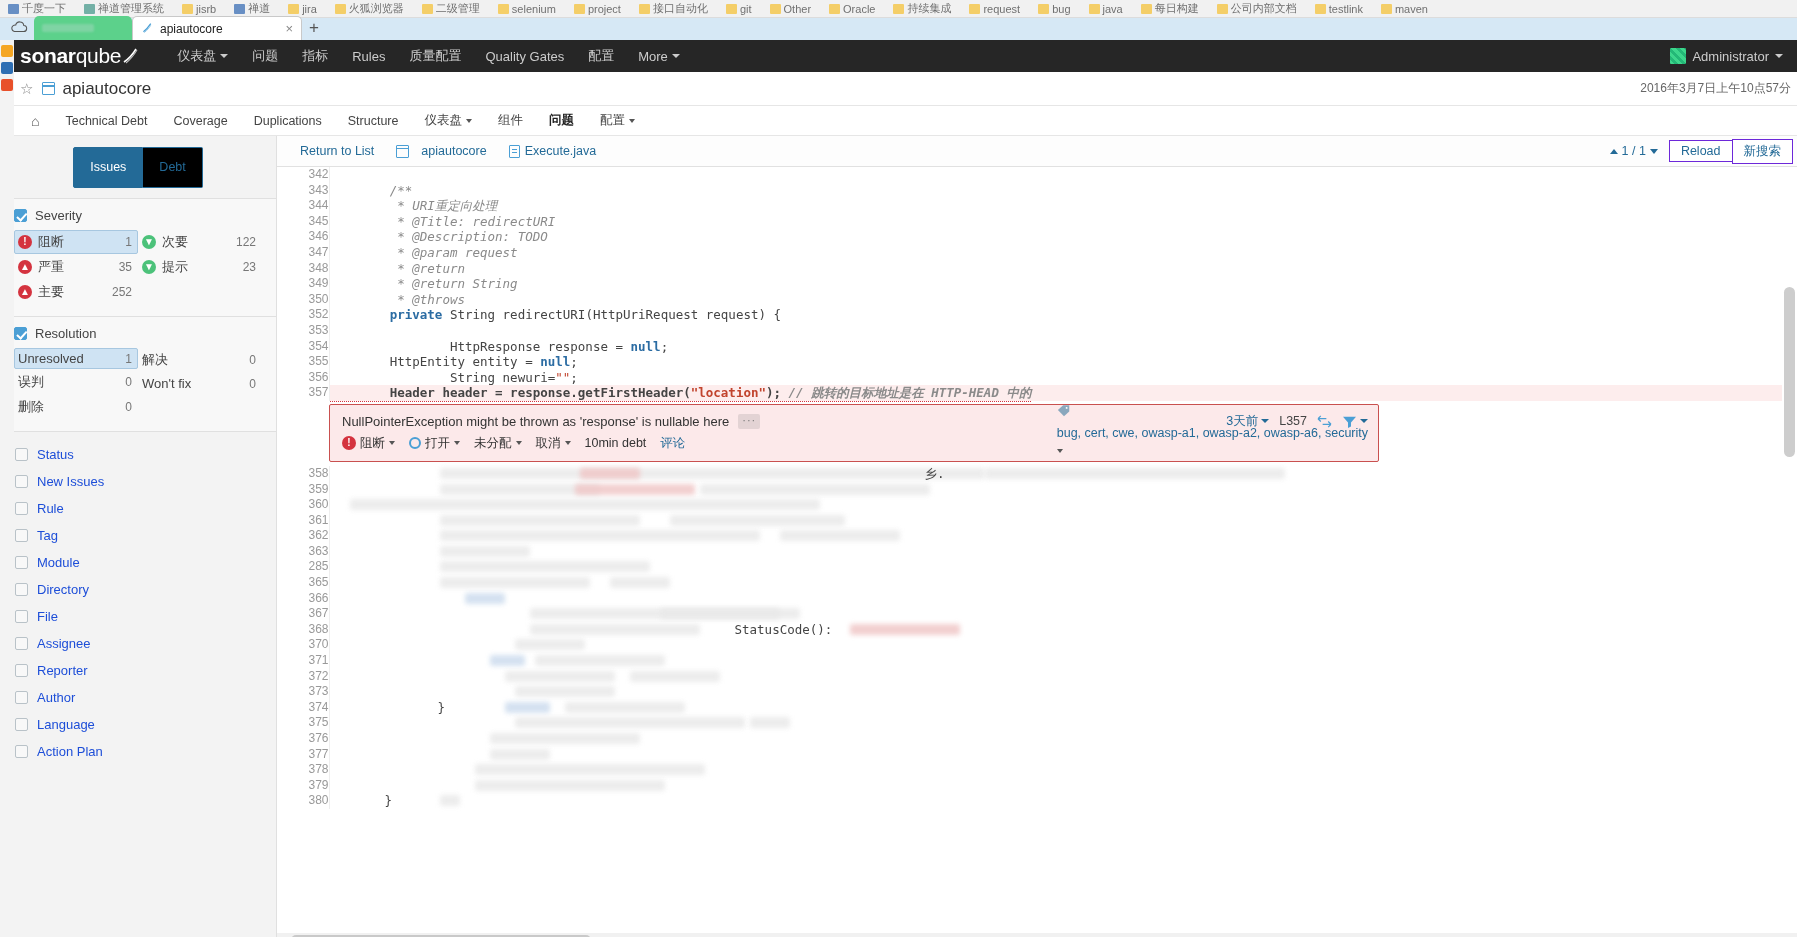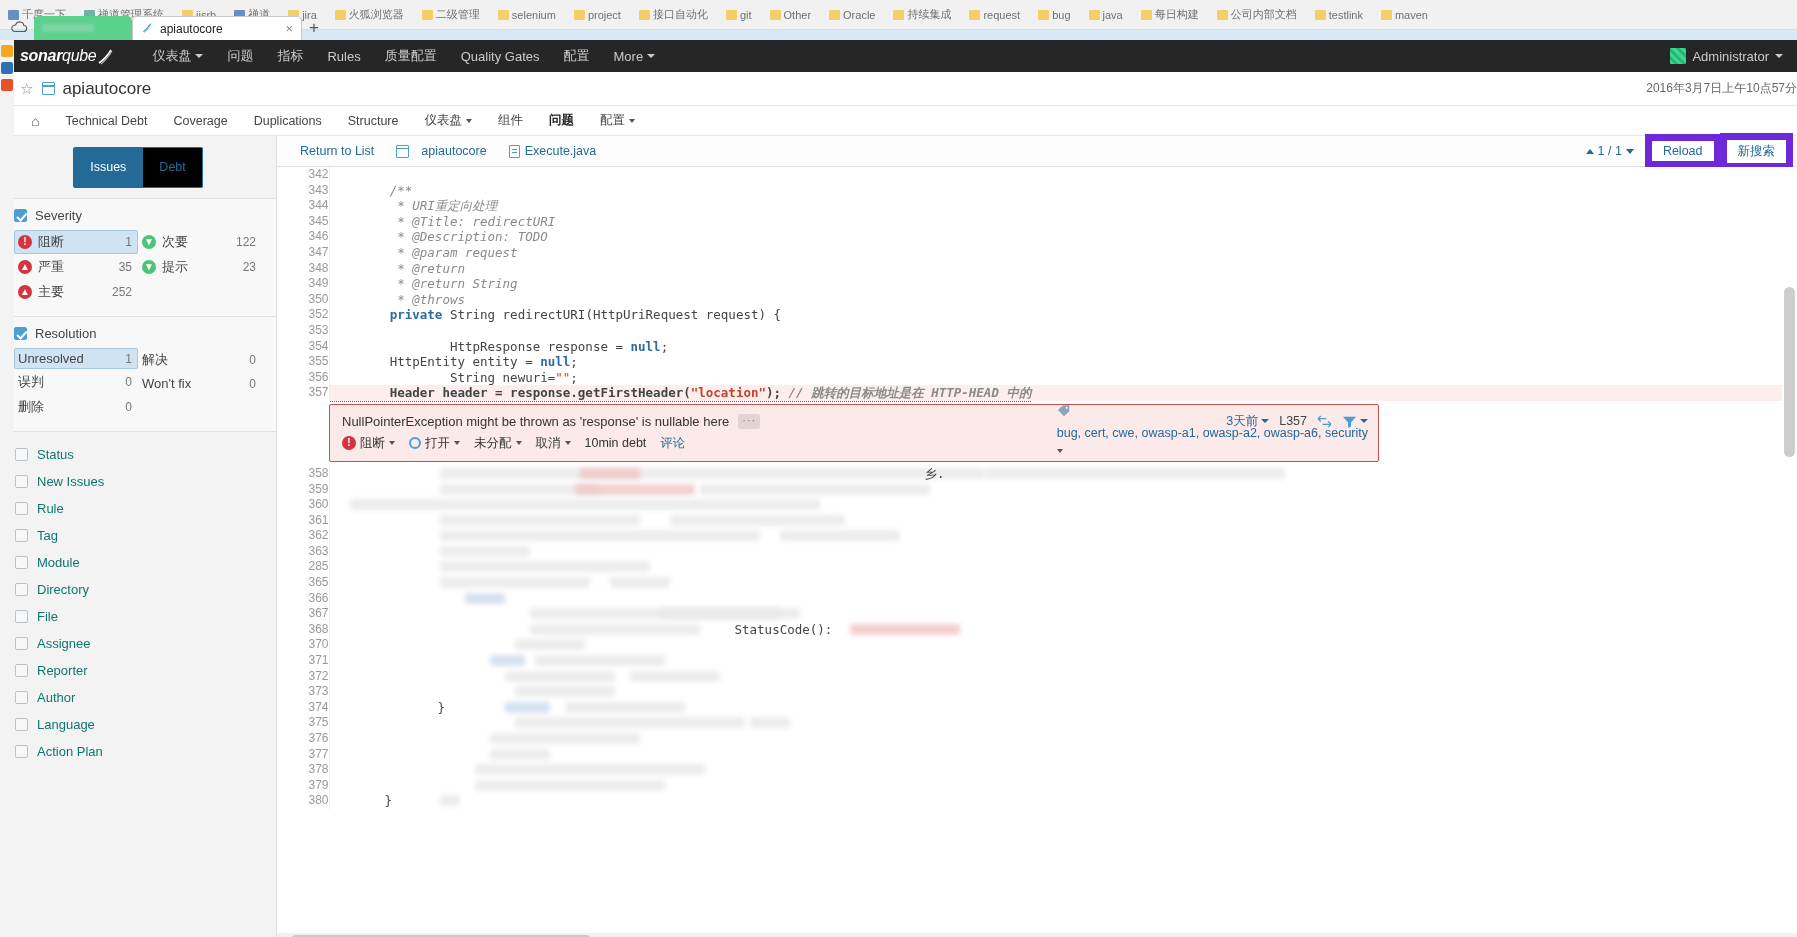--- a/index.html
+++ b/index.html
@@ -9,21 +9,21 @@
     overflow: hidden;
     background: #fff;
     font-family: "Liberation Sans", sans-serif;
     font-size: 13px;
     color: #333;
   }
 
   
   #browser-chrome { width: 1797px; height: 40px; background: #d6e8f5; position: relative; }
   #bookmarks-bar {
-    height: 30px; background: #f1f1f1; border-bottom: 1px solid #dcdcdc;
+    height: 18px; background: #f1f1f1; border-bottom: 1px solid #dcdcdc;
     display: flex; align-items: center; gap: 18px; padding: 0 8px;
     overflow: hidden; white-space: nowrap;
   }
   .bookmark { display: flex; align-items: center; gap: 3px; font-size: 11px; color: #444; opacity: .75; }
   .bm-ico { width: 11px; height: 10px; background: #f5c33b; border-radius: 1px; flex: none; }
   .bm-ico.blue { background: #3b6fb5; }
   .bm-ico.teal { background: #4a9b8e; }
   .bm-txt { font-size: 11px; }
 
   #tabstrip {
@@ -55,21 +55,21 @@
   .rail-ico { width: 12px; height: 12px; margin: 5px 1px; border-radius: 2px; }
   .rail-ico.o { background: #f5a623; }
   .rail-ico.r { background: #e8502a; }
   .rail-ico.b { background: #2f6fb3; }
 
   
   #sq-navbar {
     height: 32px; background: #262626; display: flex; align-items: center;
     padding-left: 20px; color: #fff; position: relative;
   }
-  #sq-logo { font-size: 16px; font-weight: 700; letter-spacing: -.3px; margin-right: 24px; display:flex; align-items:flex-end;font-style:italic; }
+  #sq-logo { font-size: 21px; font-weight: 700; letter-spacing: -.3px; margin-right: 24px; display:flex; align-items:center; }
   #sq-logo .light { font-weight: 400; }
   .logo-swoosh { display:inline-block; margin-left: 2px; }
   .nav-item {
     color: #ccc; font-size: 13px; padding: 0 12px; height: 32px;
     display: flex; align-items: center; gap: 4px; white-space: nowrap;
   }
   .caret { border-left: 4px solid transparent; border-right: 4px solid transparent;
            border-top: 4px solid currentColor; display: inline-block; }
   #sq-user { position: absolute; right: 14px; display: flex; align-items: center; gap: 6px; color: #ccc; font-size: 13px; }
   .avatar {
@@ -83,21 +83,21 @@
   
   #project-header {
     height: 34px; background: #fff; display: flex; align-items: center;
     padding-left: 20px; border-bottom: 1px solid #e6e6e6; position: relative;
   }
   .star-icon { color: #888; font-size: 15px; margin-right: 9px; }
   .cube-icon { width: 13px; height: 13px; border: 1.4px solid #4b9fd5; border-radius: 1px; margin-right: 7px;
                position: relative; flex: none; }
   .cube-icon:before { content:""; position:absolute; left:0; right:0; top:2.4px; height:1.4px; background:#4b9fd5; }
   #project-name { font-size: 17px; color: #333; }
-  #header-date { position: absolute; right: 0; font-size: 12px; color: #666; }
+  #header-date { position: absolute; right: 6px; font-size: 12px; color: #666; }
 
   
   #project-nav {
     height: 30px; background: #fff; border-bottom: 1px solid #e6e6e6;
     display: flex; align-items: center; padding-left: 18px; gap: 0;
   }
   .pnav-item { font-size: 12.5px; color: #444; padding: 0 13px; height: 30px;
                display: flex; align-items: center; gap: 4px; white-space: nowrap; }
   .pnav-item.active { color: #222; font-weight: 600; }
   .home-glyph { font-size: 14px; color: #555; }
@@ -146,40 +146,40 @@
              display: flex; align-items: center; justify-content: center;
              font-size: 10px; color: #fff; font-weight: 700; line-height: 1; }
   .sev-blocker { background: #d4333f; }
   .sev-critical { background: #d4333f; }
   .sev-major { background: #d4333f; }
   .sev-minor { background: #4cc27a; }
   .sev-info { background: #4cc27a; }
 
   .facet-plain {
     display: flex; align-items: center; gap: 9px; font-size: 13px;
-    color: #0f766e; padding: 6px 0 6px 1px;
+    color: #1d4ed8; padding: 6px 0 6px 1px;
   }
   .cbx-empty { width: 13px; height: 13px; border: 1px solid #b9c2c8; border-radius: 2px; background: #f8f8f8; flex: none; }
 
   
   #content { flex: 1; min-width: 0; display: flex; flex-direction: column; background: #fff; }
   #content-toolbar {
     height: 31px; border-bottom: 1px solid #e1e1e1; background: #fdfdfd;
     display: flex; align-items: center; padding-left: 12px; gap: 0; position: relative;
   }
   .tb-link { font-size: 12.5px; color: #236a97; padding: 0 11px; display:flex; align-items:center; gap:5px; white-space: nowrap; }
   .file-icon { width: 11px; height: 13px; border: 1.3px solid #4b9fd5; border-radius: 1px; flex:none; position: relative; }
   .file-icon:after { content:""; position:absolute; left:2px; right:2px; top:3px; height:1px; background:#4b9fd5;
                      box-shadow: 0 3px 0 #4b9fd5; }
   #tb-right { position: absolute; right: 4px; display: flex; align-items: center; gap: 0; }
   .pager { display: flex; align-items: center; gap: 4px; font-size: 12.5px; color: #236a97; padding-right: 12px; }
   .tri-up { width:0;height:0;border-left:4px solid transparent;border-right:4px solid transparent;border-bottom:5px solid #236a97; }
   .tri-dn { width:0;height:0;border-left:4px solid transparent;border-right:4px solid transparent;border-top:5px solid #236a97; }
   .tb-btn {
-    font-size: 12.5px; color: #236a97; border: 7px solid #6d28d9; background: #fff;
+    font-size: 12.5px; color: #236a97; border: 1px solid #6d28d9; background: #fff;
     padding: 3px 11px; margin-left: -1px; white-space: nowrap;
   }
 
   
   #source-scroll { flex: 1; overflow: hidden; position: relative; background: #fff; }
   table.source { border-collapse: collapse; width: 100%; font-family: "DejaVu Sans Mono", monospace; font-size: 12.5px; }
   table.source td { vertical-align: top; padding: 0; }
   td.lnum {
     width: 52px; text-align: right; padding-right: 9px; color: #999; font-size: 12px;
     background: #fff; border-right: 1px solid #eee; user-select: none;

